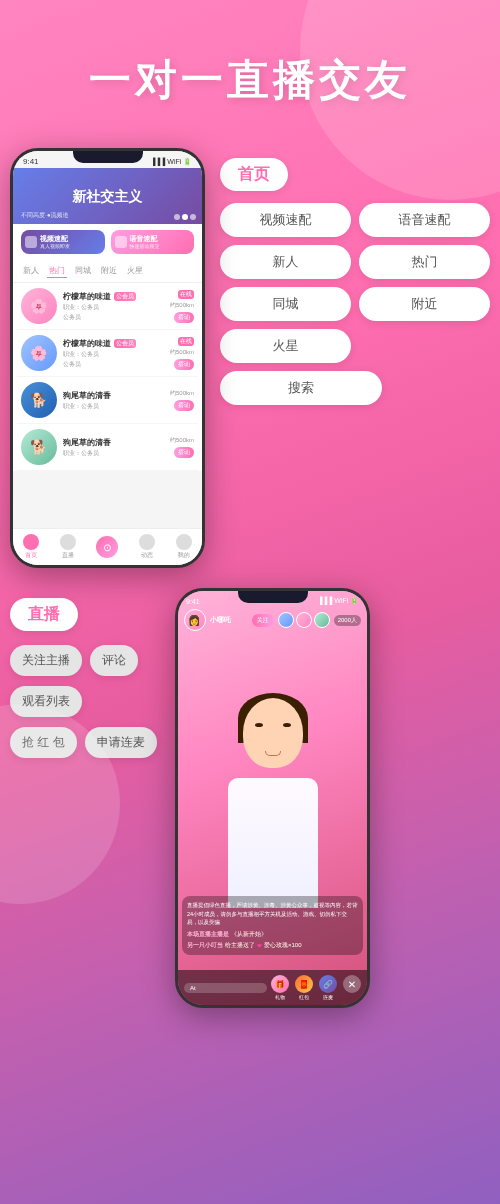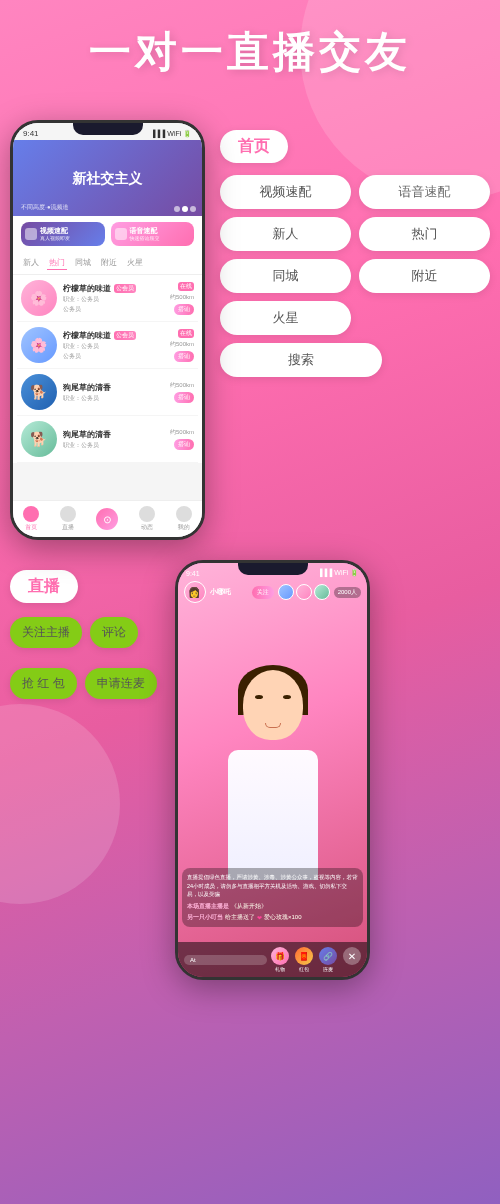--- a/index.html
+++ b/index.html
@@ -8,21 +8,21 @@
       min-height: 1204px;
       background: linear-gradient(160deg, #ff85c0 0%, #ff6eb0 30%, #e85da0 55%, #c060b0 75%, #9060c0 100%);
       font-family: 'PingFang SC', 'Microsoft YaHei', sans-serif;
       overflow-x: hidden;
       position: relative;
     }
 
     
     .hero-title {
       text-align: center;
-      padding: 24px 20px 20px;
+      padding: 52px 20px 20px;
     }
     .hero-title h1 {
       font-size: 42px;
       font-weight: 900;
       color: #fff;
       text-shadow: 2px 2px 8px rgba(0,0,0,0.15);
       letter-spacing: 4px;
     }
 
     
@@ -104,21 +104,21 @@
       padding: 2px 6px;
       font-size: 8px;
       color: #999;
       display: flex;
       align-items: center;
       gap: 2px;
     }
 
     
     .app-banner {
-      height: 76px;
+      height: 56px;
       background: linear-gradient(135deg, #667eea, #764ba2);
       display: flex;
       align-items: center;
       justify-content: center;
       position: relative;
       overflow: hidden;
     }
     .banner-text {
       color: #fff;
       font-size: 14px;
@@ -374,21 +374,21 @@
       padding: 6px 18px;
       font-size: 16px;
       color: #ff6eb0;
       font-weight: bold;
       text-align: center;
       box-shadow: 0 2px 8px rgba(0,0,0,0.1);
       align-self: flex-start;
       margin-bottom: 4px;
     }
     .live-tag {
-      background: #84cc16;
+      background: #e5e5e5;
       border-radius: 20px;
       padding: 7px 12px;
       font-size: 12px;
       color: #555;
       text-align: center;
       box-shadow: 0 2px 8px rgba(0,0,0,0.1);
     }
     .live-tags-row {
       display: flex;
       gap: 8px;
@@ -791,20 +791,21 @@
 
 <div class="live-section">
 
   <div class="live-features">
     <div class="live-badge">直播</div>
     <div class="live-tags-row">
       <div class="live-tag">关注主播</div>
       <div class="live-tag">评论</div>
     </div>
     <div class="live-tags-row">
+      <div class="live-tag">观看列表</div>
     </div>
     <div class="live-tags-row">
       <div class="live-tag">抢 红 包</div>
       <div class="live-tag">申请连麦</div>
     </div>
   </div>
 
   <div class="live-phone" style="height:420px;">
     <div class="phone-notch"></div>
     <div class="live-screen">

